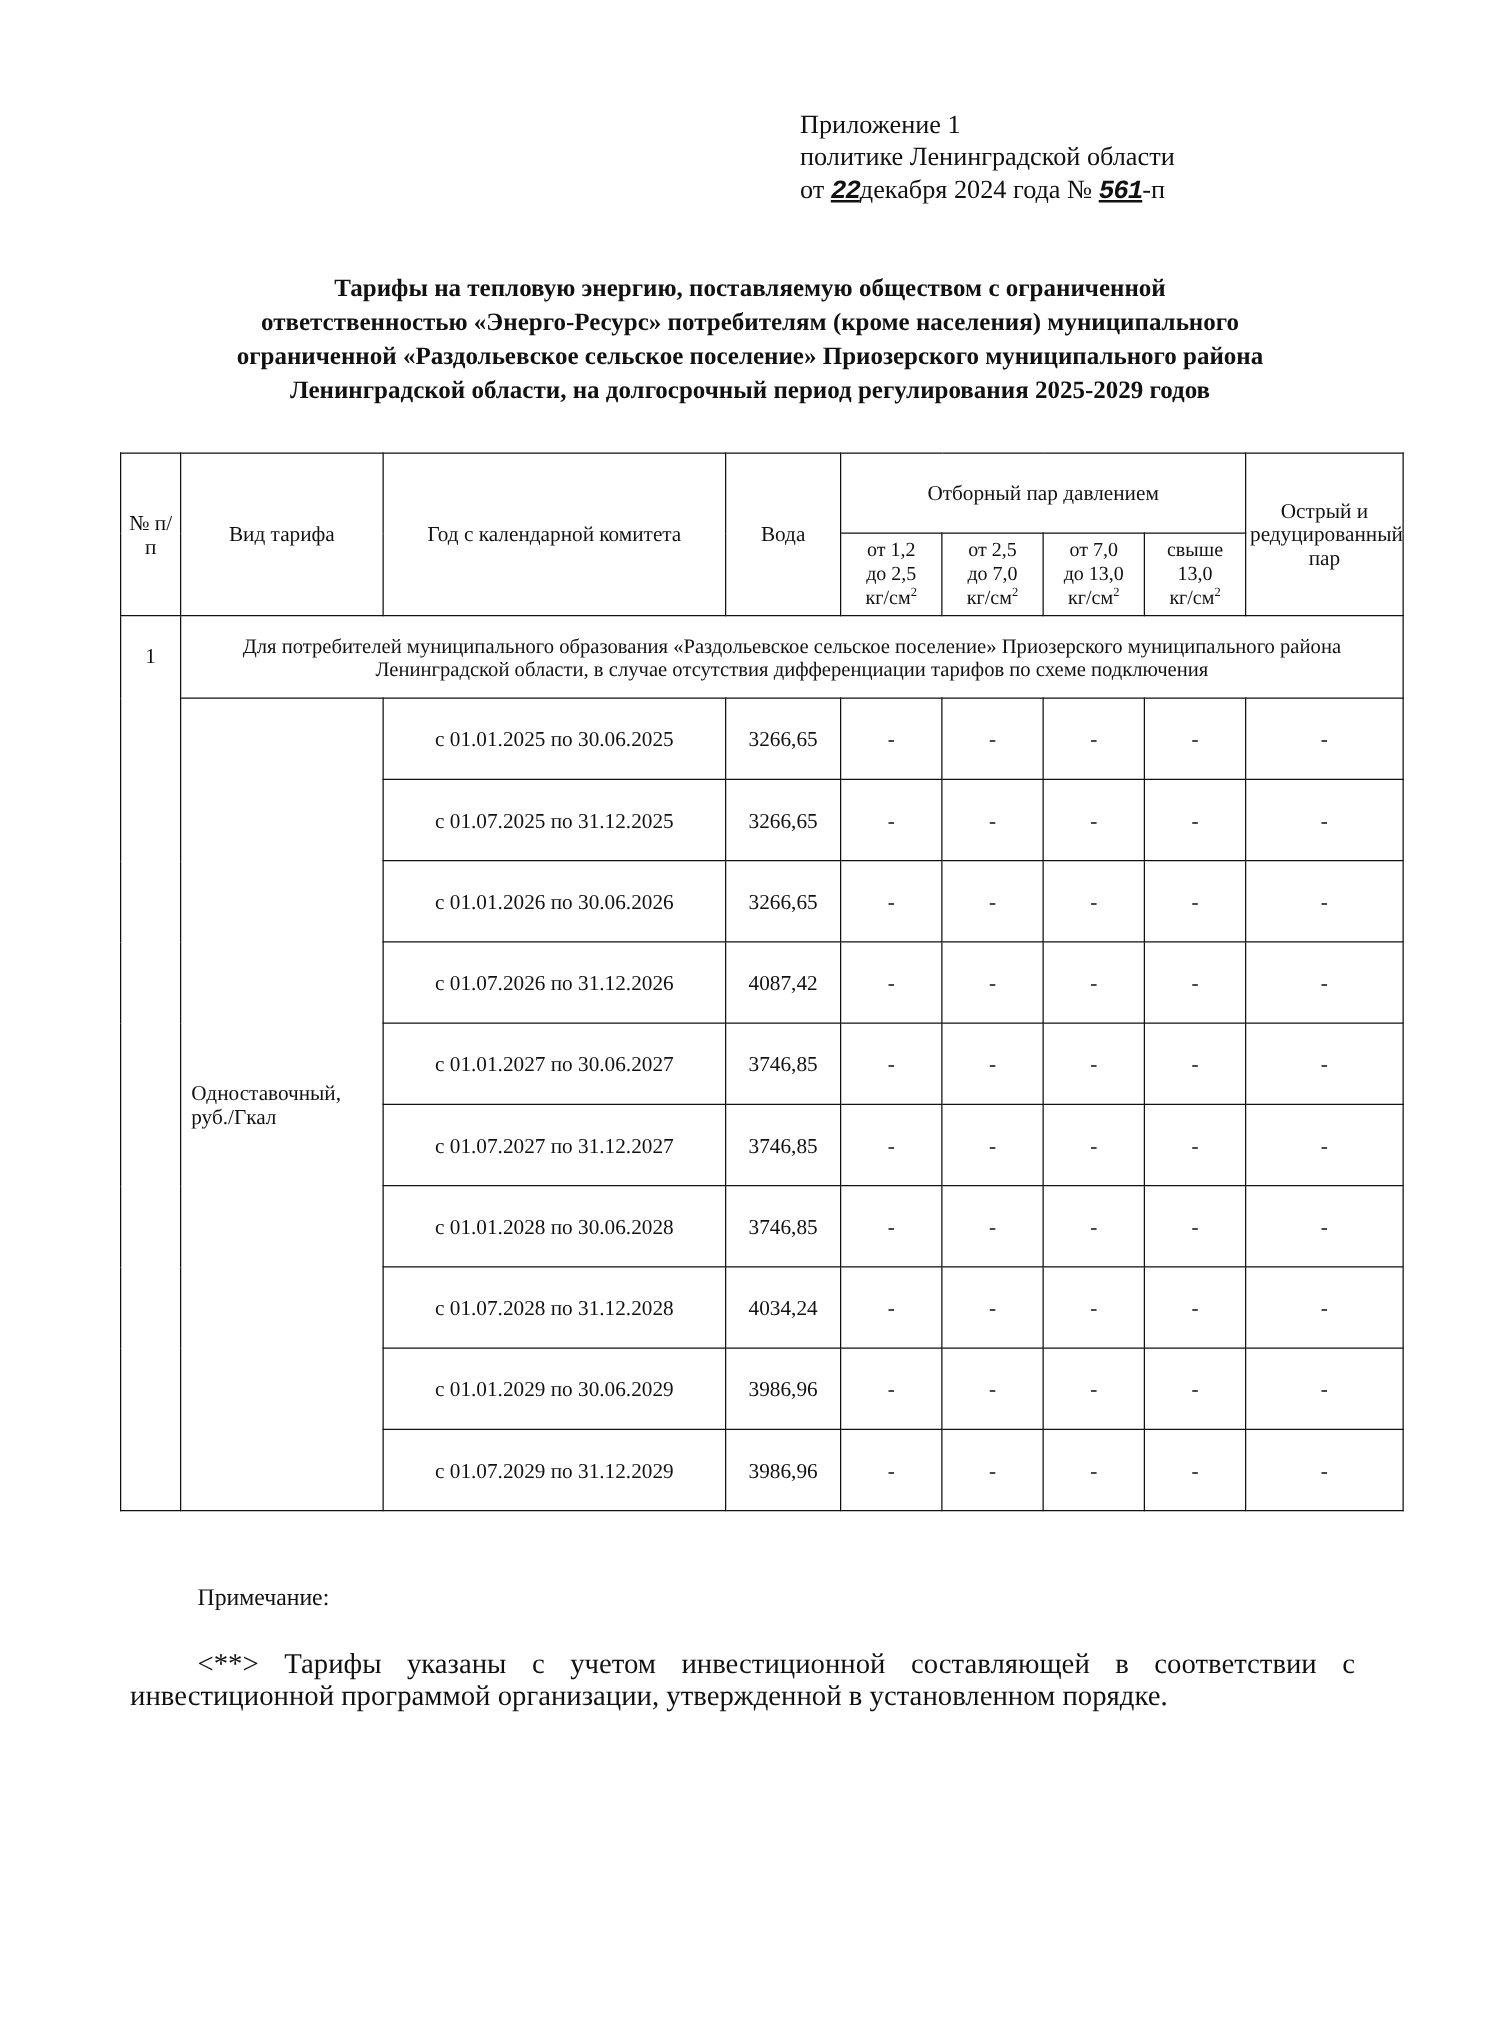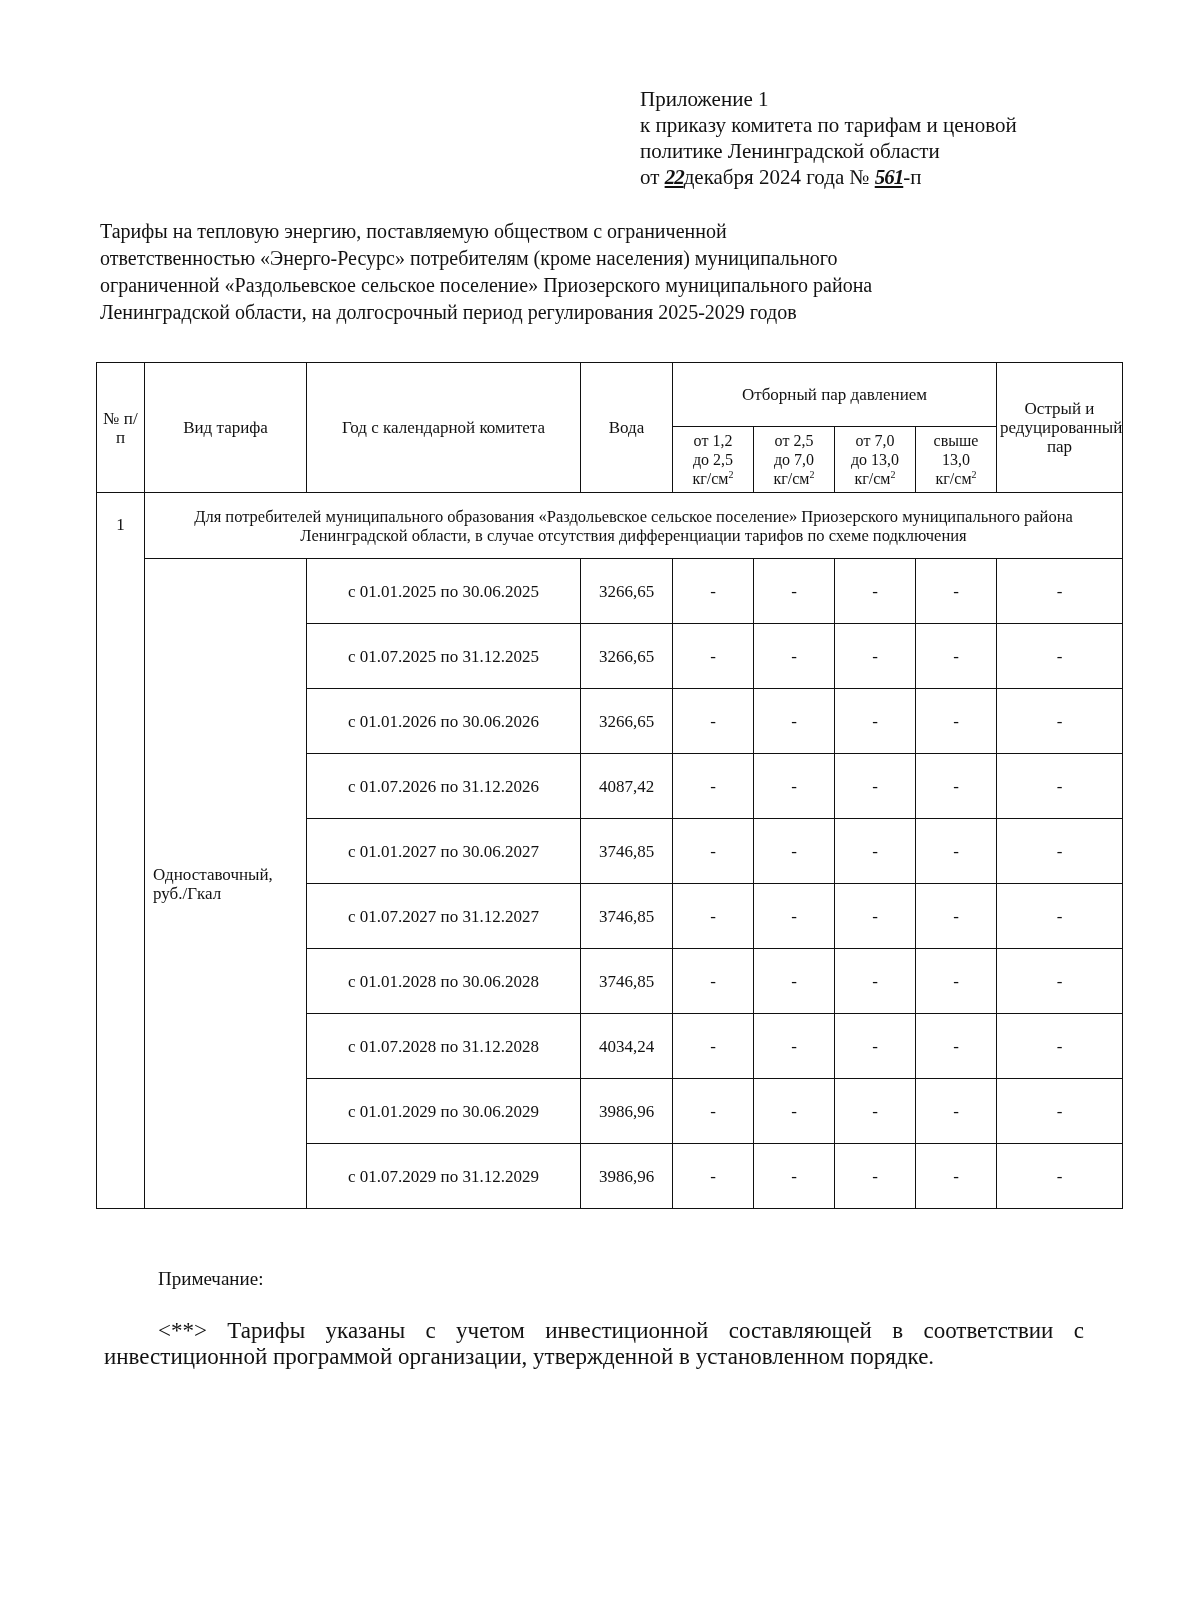--- a/index.html
+++ b/index.html
@@ -5,26 +5,26 @@
     html, body { margin: 0; padding: 0; background: #ffffff; }
     body {
       width: 1200px; height: 1622px; position: relative; overflow: hidden;
       font-family: "Liberation Serif", "DejaVu Serif", serif; color: #111;
     }
     .appendix {
       position: absolute; left: 640px; top: 86px; width: 470px;
       font-size: 21px; line-height: 26px;
     }
     .appendix .hand {
-      font-family: Liberation Serif, serif; font-style: italic; font-weight: bold;
+      font-family: Liberation Mono, monospace; font-style: italic; font-weight: bold;
       text-decoration: underline; letter-spacing: -1px;
     }
     .title {
       position: absolute; left: 100px; top: 218px; width: 1000px;
-      font-weight: normal; font-size: 20px; line-height: 27px;
+      text-align: center; font-weight: bold; font-size: 20px; line-height: 27px;
     }
     table.tariffs {
       position: absolute; left: 96px; top: 362px; width: 1026px;
       border-collapse: collapse; font-size: 17px; table-layout: fixed;
     }
     table.tariffs td, table.tariffs th {
       border: 1.5px solid #111; font-weight: normal; text-align: center;
       vertical-align: middle; padding: 0 3px; line-height: 19px;
     }
     table.tariffs th { vertical-align: middle; }
@@ -44,21 +44,20 @@
       position: absolute; left: 104px; top: 1318px; width: 980px;
       font-size: 23px; line-height: 26px; text-indent: 54px; text-align: justify;
     }
     sup { font-size: 10px; line-height: 0; }
   </style>
 </head>
 <body>
 
 <div class="appendix">
   <div>Приложение 1</div>
-  <div>к приказу комитета по тарифам и ценовой</div>
   <div>политике Ленинградской области</div>
   <div>
     <span>от </span><span class="hand">22</span><span>декабря 2024 года № </span><span class="hand">561</span><span>-п</span>
   </div>
 </div>
 
 <div class="title">
   <div>Тарифы на тепловую энергию, поставляемую обществом с ограниченной</div>
   <div>ответственностью «Энерго-Ресурс»  потребителям (кроме населения) муниципального</div>
   <div>ограниченной «Раздольевское сельское поселение» Приозерского муниципального района</div>

